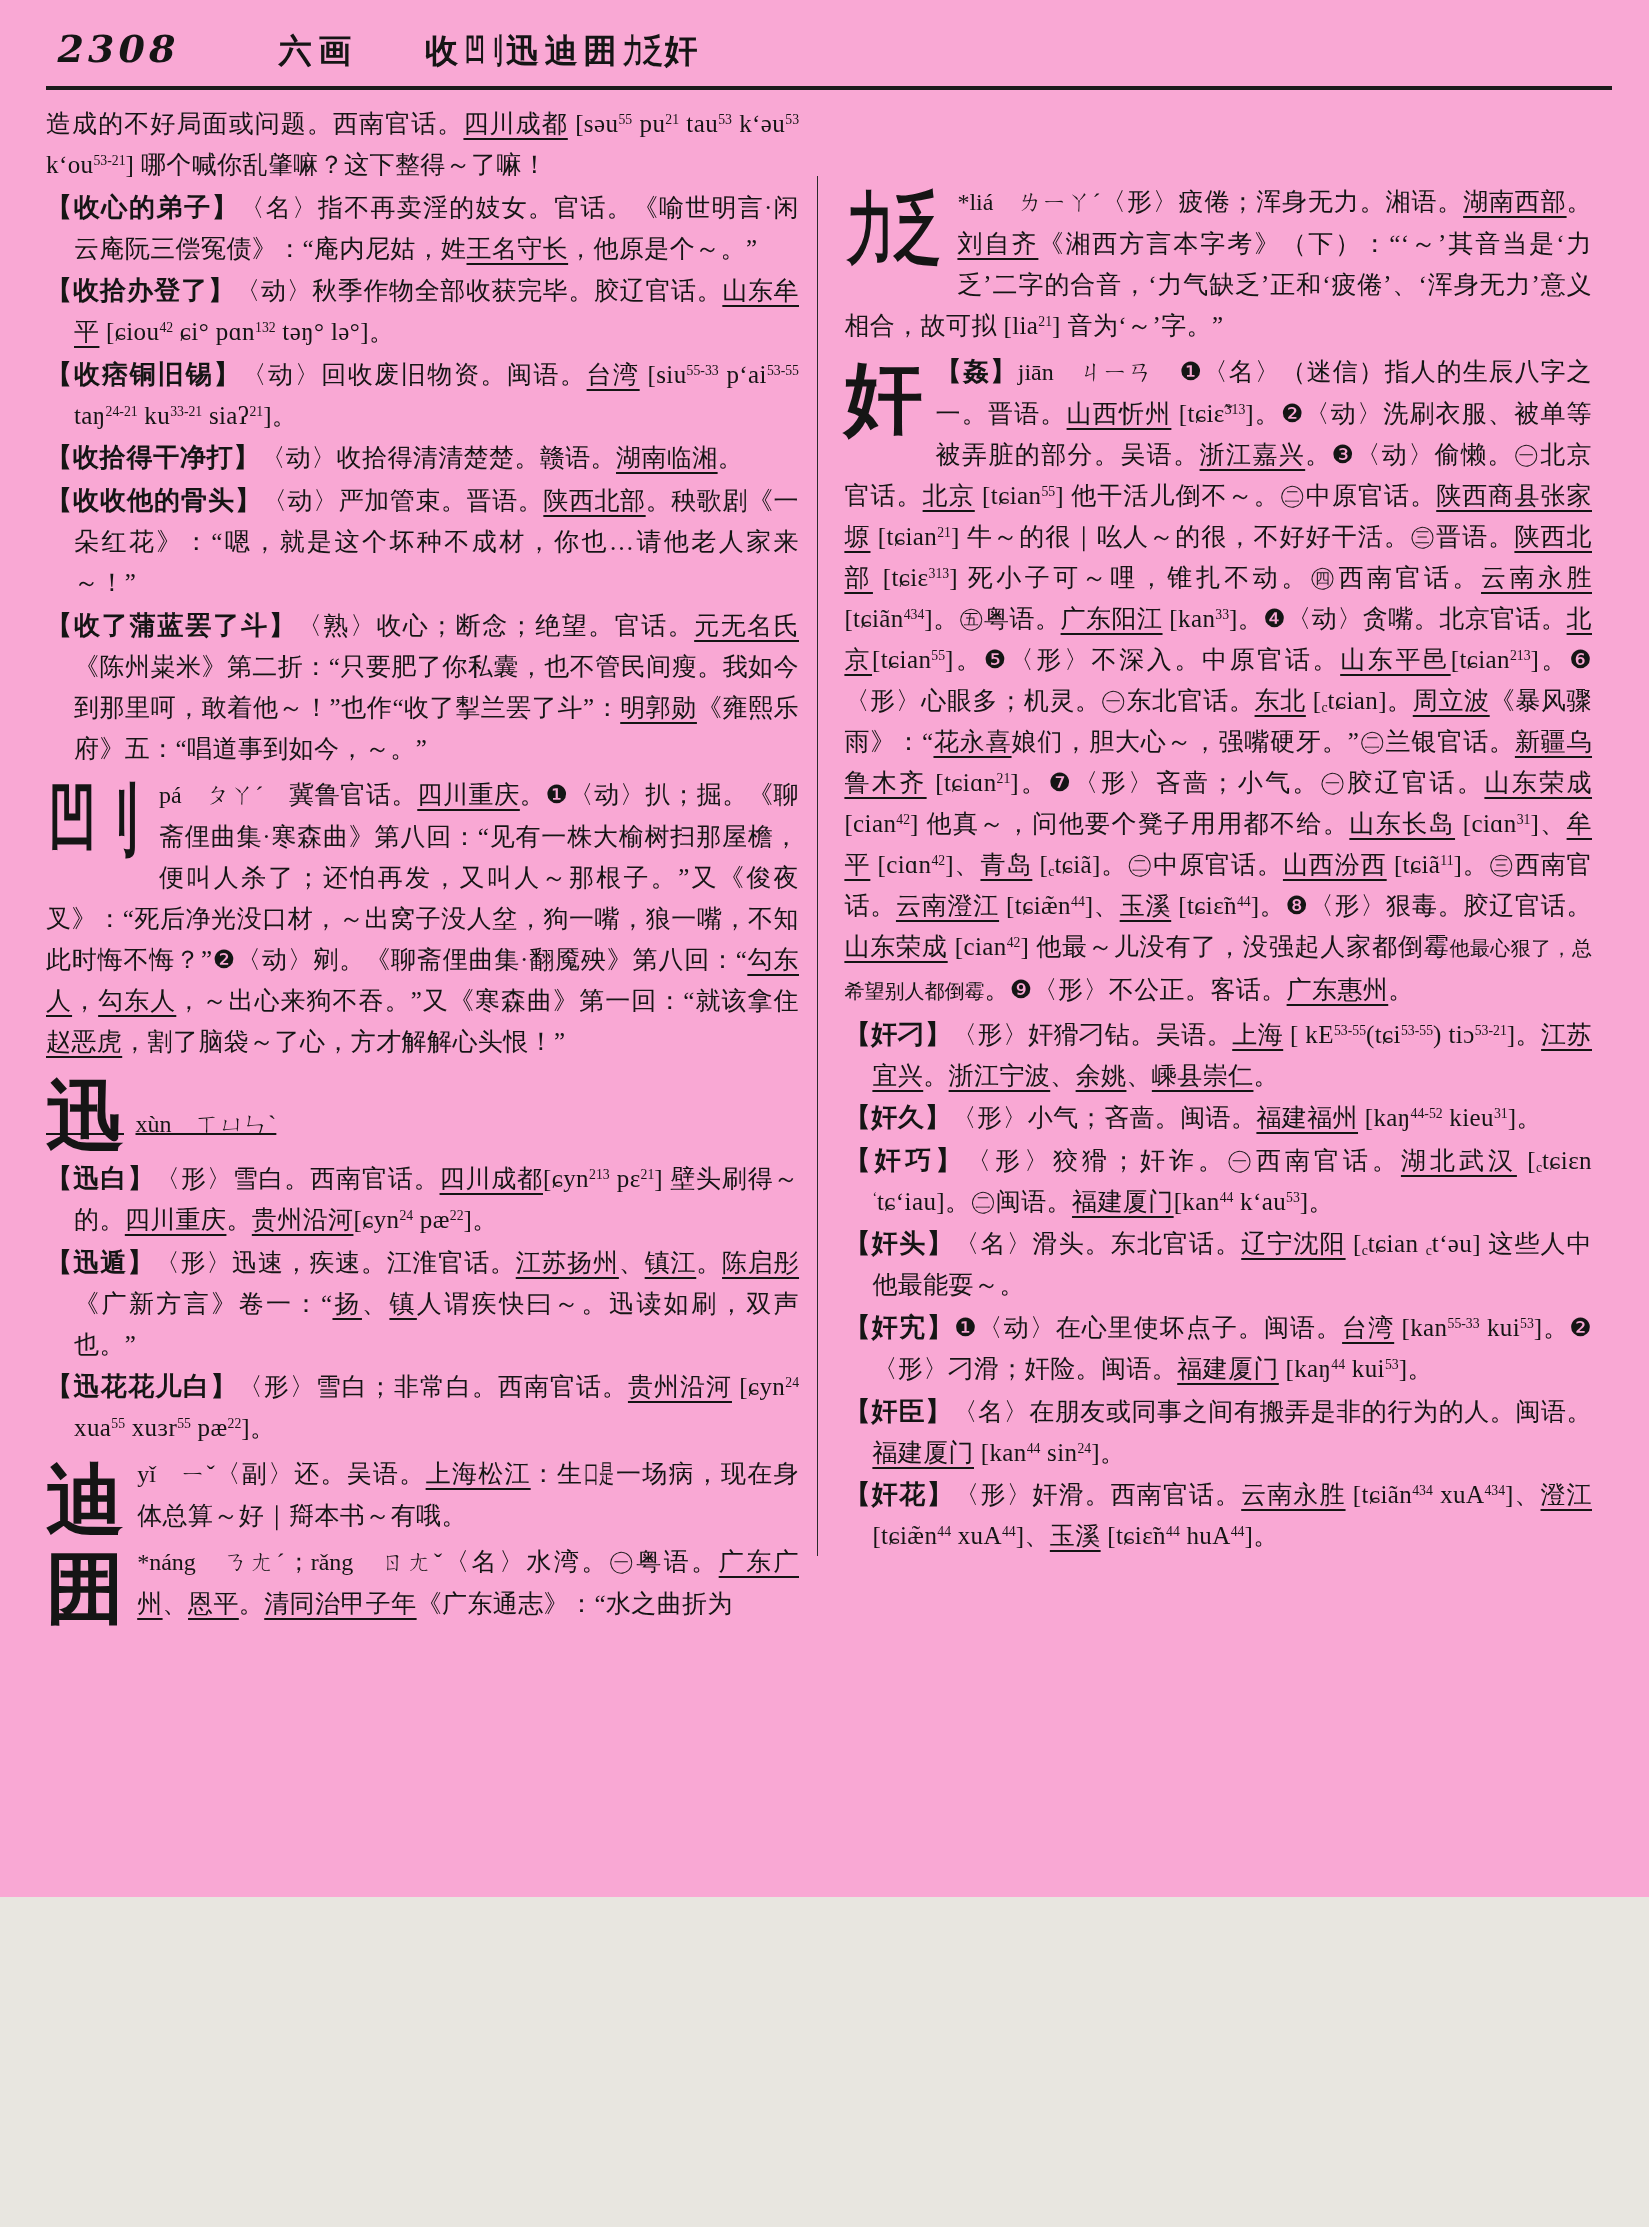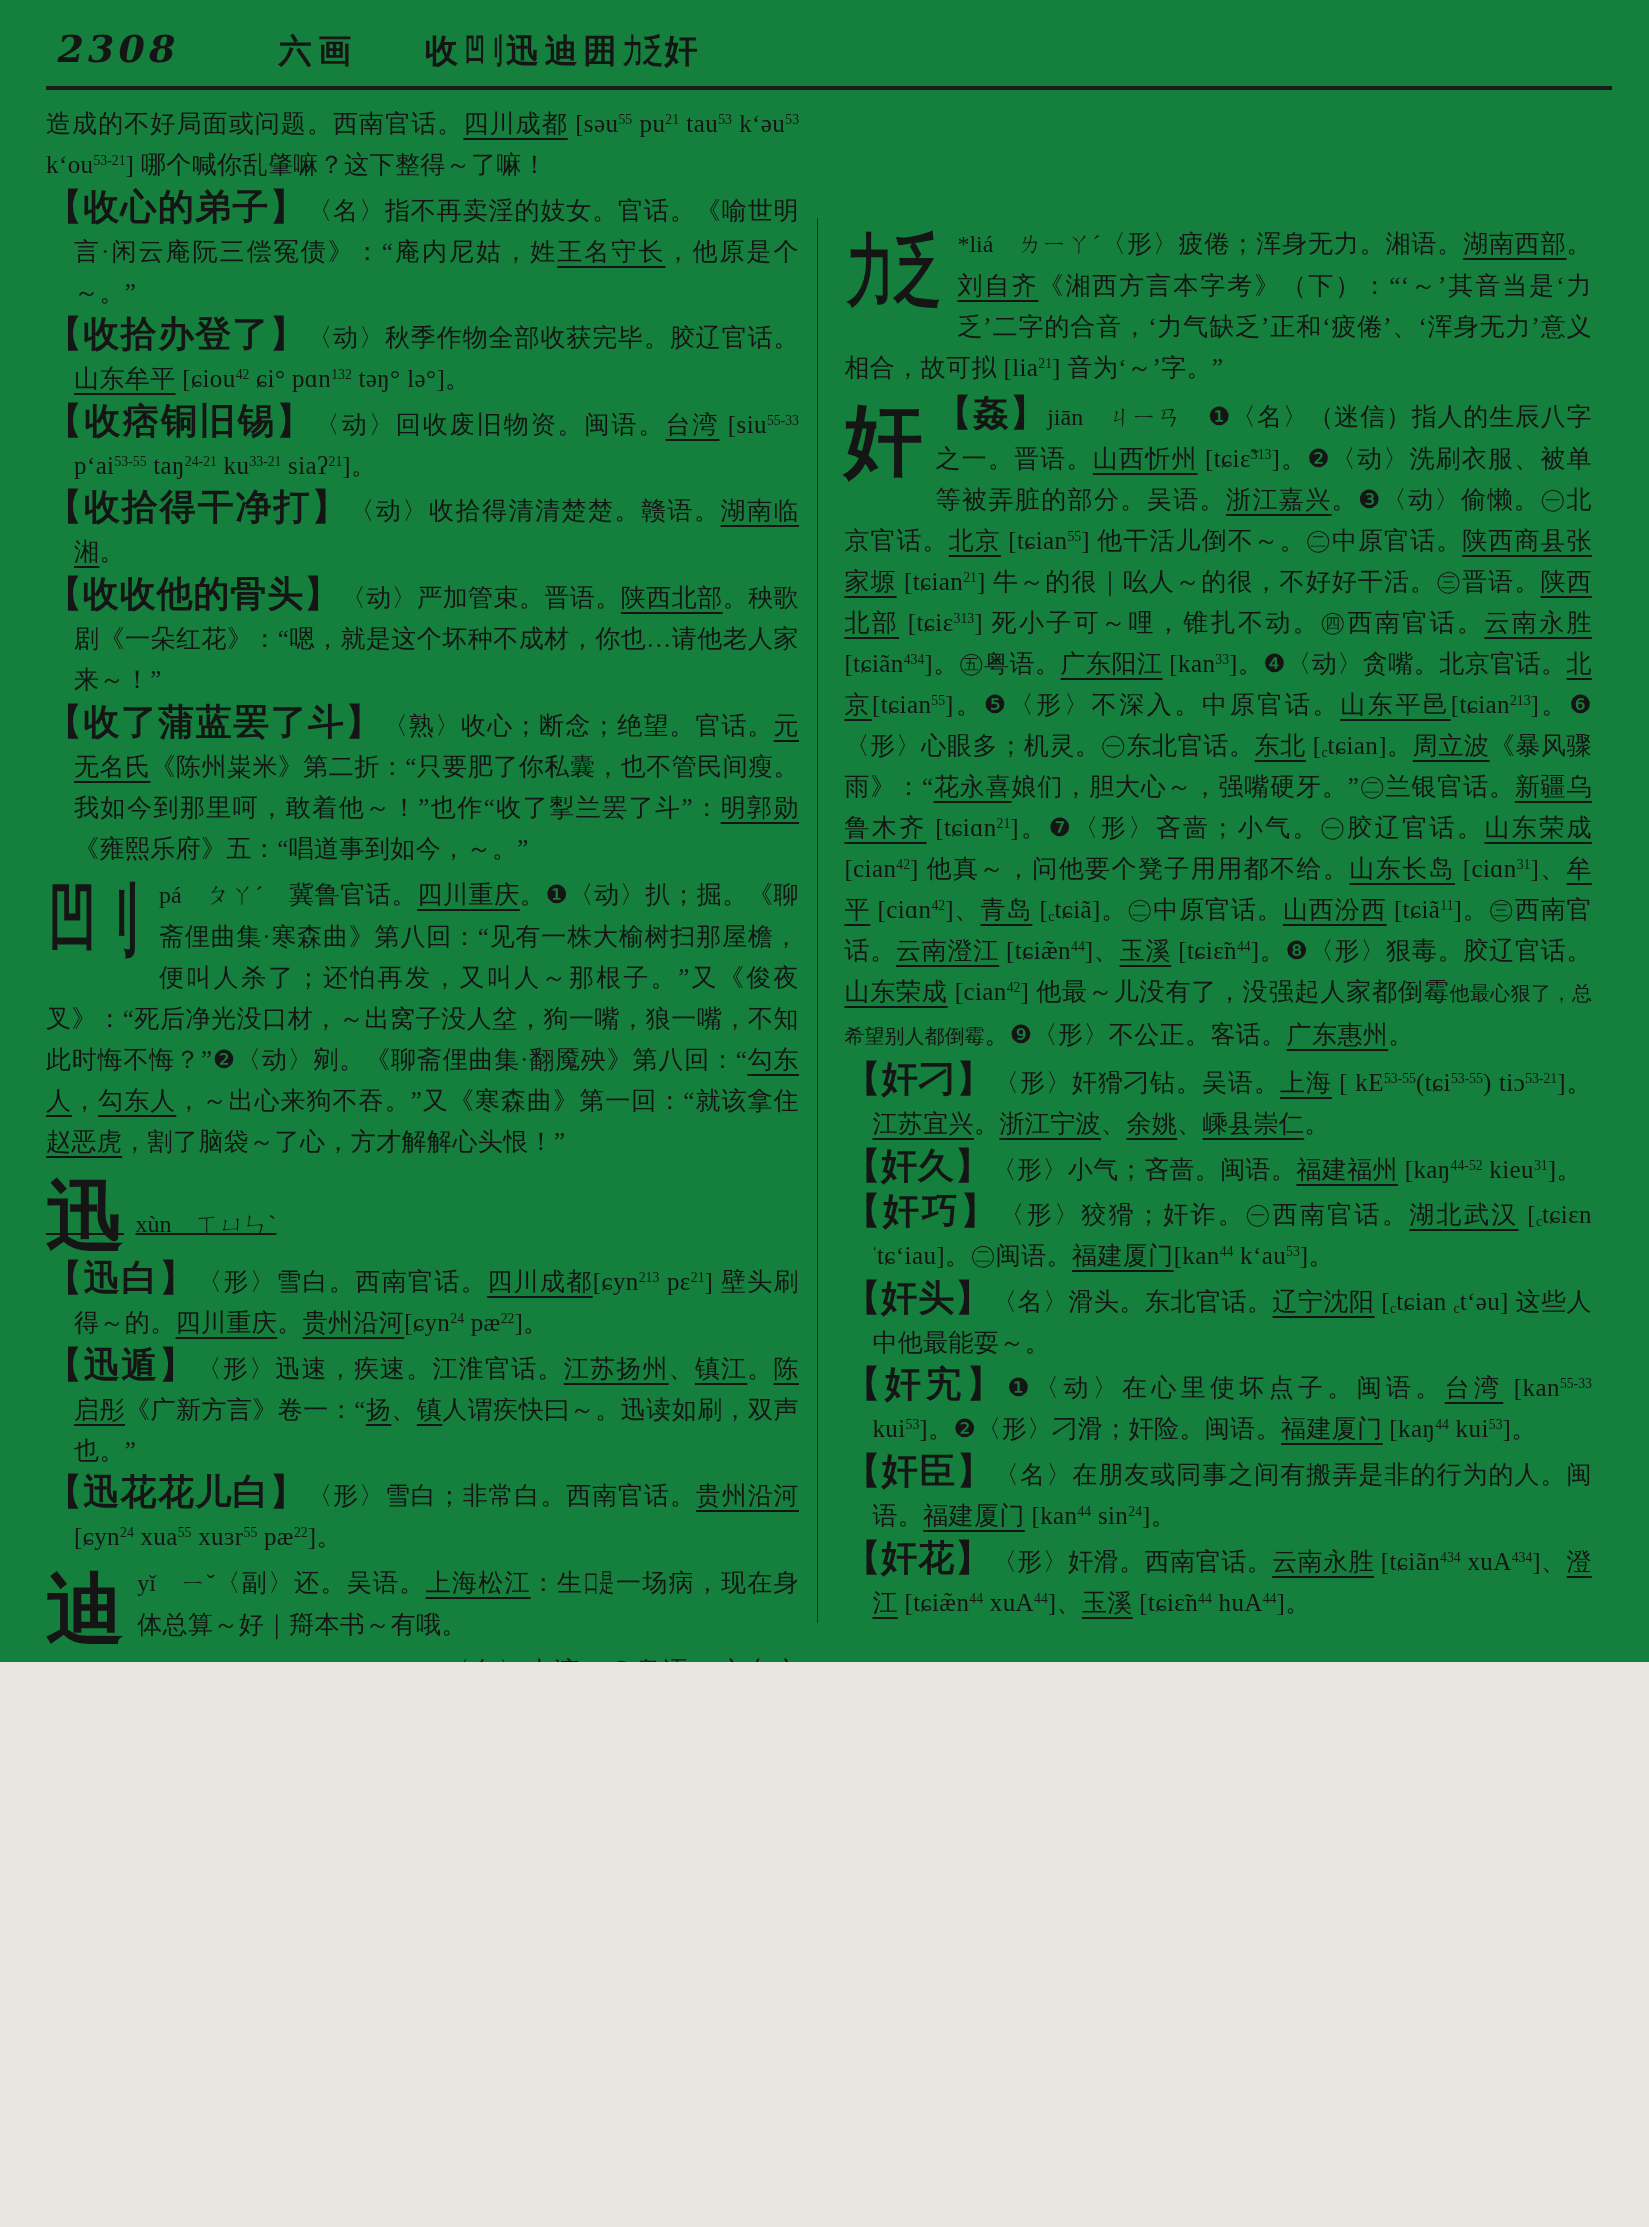--- a/index.html
+++ b/index.html
@@ -3,22 +3,22 @@
 <meta charset="utf-8">
 <style>
   html,body{margin:0;padding:0;}
   body{
     width:1650px;height:2227px;
     background:#e8e6e0;
     font-family:"Liberation Serif","DejaVu Serif",serif;
   }
   .page{
     box-sizing:border-box;
-    width:1650px;height:1662px;
-    background:#15803d;
+    width:1650px;height:1897px;
+    background:#f9a8d4;
     color:#151515;
     padding:21.4px 38px 0 46px;
     overflow:hidden;
   }
   .hdr{
     display:flex;align-items:baseline;
     font-size:33px;font-weight:700;
     padding:5px 0 8.2px 11.5px;
   }
   .hdr .pn{
@@ -37,21 +37,21 @@
     margin:0;
     font-size:25px;
     line-height:41px;
     text-align:justify;
     letter-spacing:0.4px;
   }
   p.entry{padding-left:28px;text-indent:-28px;margin-top:1.6px;}
   p.cont{margin-top:0;}
   p.bigentry{margin-top:5px;}
   p.bighead{margin-top:14px;margin-bottom:1.6px;text-decoration:underline;}
-  .hw{font-size:36px;font-weight:700;letter-spacing:0.8px;line-height:41px;}
+  .hw{font-size:26px;font-weight:700;letter-spacing:0.8px;line-height:41px;}
   .bigchar{
     float:left;
     font-size:78px;line-height:81px;font-weight:700;
     margin:6.6px 13.2px 0 0;
     letter-spacing:0;
   }
   p.bighead .bigchar{float:none;vertical-align:-11.5px;margin:0 11.5px 0 0;}
   .py{font-size:24px;letter-spacing:0;}
   .cc{display:inline-block;white-space:nowrap;letter-spacing:0;text-indent:0;}
   .cc span{display:inline-block;transform:scaleX(.60);}

